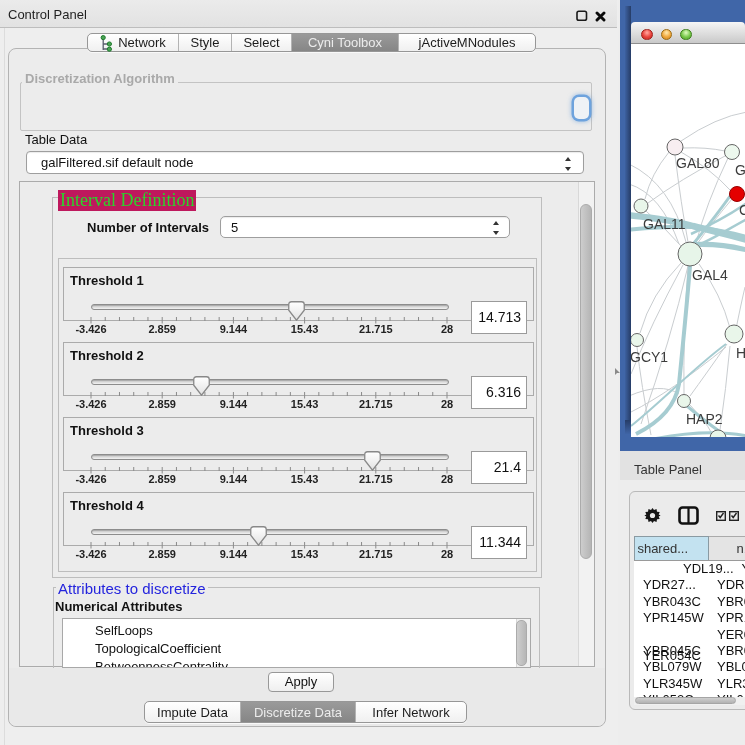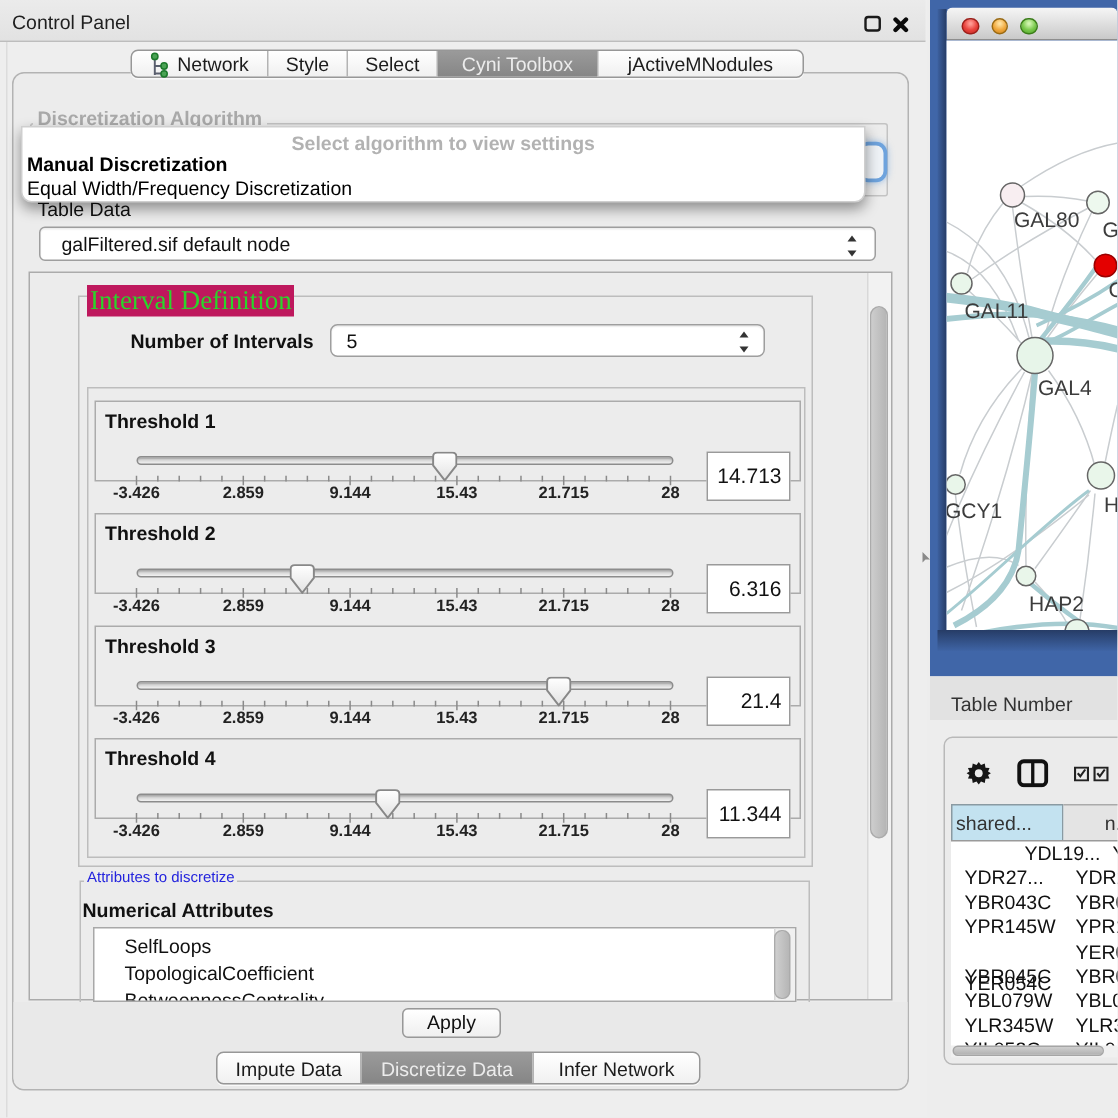--- a/index.html
+++ b/index.html
@@ -271,24 +271,24 @@
             <stop offset="0" stop-color="#ffffff"></stop>
             <stop offset="1" stop-color="#e2e2e2"></stop>
           </linearGradient>
         </defs>
         <path d="M3.5 0.75 H13.5 Q16.25 0.75 16.25 3.5 V9.2 L8.5 19.2 L0.75 9.2 V3.5 Q0.75 0.75 3.5 0.75 Z" fill="url(#tg3)" stroke="#888" stroke-width="1.3"></path>
       </svg>
       <div class="vbox">11.344</div>
     </div>
 
   <div class="abs" style="left:53px;top:587px;width:487px;height:99px;border:1px solid #bdbdbd;"></div>
-  <div class="abs" style="left:56px;top:580px;font-size:10px;color:#2424dd;background:#ececec;padding:0 2px;">Attributes to discretize</div>
+  <div class="abs" style="left:56px;top:580px;font-size:15px;color:#2424dd;background:#ececec;padding:0 2px;">Attributes to discretize</div>
   <div class="abs" style="left:55px;top:599px;font-size:13px;font-weight:bold;color:#111;">Numerical Attributes</div>
   <div class="abs" style="left:62px;top:618px;width:469px;height:50px;background:#fff;border:1px solid #a8a8a8;overflow:hidden;">
-    <div style="font-size:13px;color:#111;padding:3px 0 0 20px;line-height:18px;">SelfLoops<br>TopologicalCoefficient<br>BetweennessCentrality</div>
+    <div style="font-size:13px;color:#111;padding:3px 0 0 32px;line-height:18px;">SelfLoops<br>TopologicalCoefficient<br>BetweennessCentrality</div>
     <div class="abs" style="right:0;top:0;width:14px;height:100%;background:#f0f0f0;border-left:1px solid #d8d8d8;"></div>
     <div class="abs" style="right:3px;top:1px;width:11px;height:46px;border-radius:5px;background:linear-gradient(90deg,#cfcfcf,#b6b6b6);border:1px solid #ababab;"></div>
   </div>
 
   <div class="abs" style="left:9px;top:668px;width:596px;height:58px;background:#e9e9e9;border-radius:0 0 8px 8px;"></div>
   <div class="abs" style="left:268px;top:672px;width:66px;height:20px;background:linear-gradient(#ffffff,#efefef);border:1px solid #989898;border-radius:4px;font-size:13px;color:#111;text-align:center;line-height:18px;">Apply</div>
 
   <div class="seg" style="left:144px;top:701px;height:22px;">
     <div style="width:96px;">Impute Data</div>
     <div class="sel" style="width:115px;">Discretize Data</div>
@@ -301,37 +301,32 @@
           <circle cx="3.2" cy="3.6" r="2.1" fill="#4aa354" stroke="#1d7a2c" stroke-width="1"></circle>
           <circle cx="9.4" cy="10" r="2.1" fill="#4aa354" stroke="#1d7a2c" stroke-width="1"></circle>
           <circle cx="9.4" cy="15.2" r="2.1" fill="#4aa354" stroke="#1d7a2c" stroke-width="1"></circle>
         </svg>Network</div>
     <div style="width:53px;">Style</div>
     <div style="width:60px;">Select</div>
     <div class="sel" style="width:107px;">Cyni Toolbox</div>
     <div style="width:136px;">jActiveMNodules</div>
   </div>
 
-  <div class="abs" style="left:14px;top:84px;width:563px;height:51px;background:#ffffff;border:1px solid #cfcfcf;border-radius:0 0 7px 7px;box-shadow:0 4px 9px rgba(0,0,0,.4);z-index:5;">
-    <div class="abs" style="left:0;top:3px;width:100%;text-align:center;font-size:13px;font-weight:bold;color:#b2b2b2;">Select algorithm to view settings</div>
-    <div class="abs" style="left:3px;top:17px;font-size:13px;font-weight:bold;color:#000;">Manual Discretization</div>
-    <div class="abs" style="left:3px;top:33px;font-size:13px;color:#000;">Equal Width/Frequency Discretization</div>
-  </div>
 </div>
 
 <svg class="abs" style="left:613px;top:367px;" width="8" height="9" viewBox="0 0 8 9">
     <path d="M2,8 L2,1 L7,6 L4,6 Z" fill="#8a8a8a"></path>
   </svg>
 
 <div class="abs" style="left:620px;top:0;width:125px;height:451px;background:#4066a8;"></div>
 
 <div class="abs" style="left:625px;top:6px;width:6px;height:414px;background:linear-gradient(90deg,rgba(12,18,36,.06),rgba(12,18,36,.5));"></div>
 <div class="abs" style="left:625px;top:420px;width:120px;height:14px;background:linear-gradient(rgba(12,18,36,.5),rgba(12,18,36,.02));"></div>
 
-<div class="abs" style="left:631px;top:5px;width:114px;height:415px;">
+<div class="abs" style="left:631px;top:22px;width:114px;height:415px;">
 
   <div class="abs" style="left:0;top:0;width:114px;height:22px;background:linear-gradient(#f6f6f6,#c9c9c9);border-bottom:1px solid #8e8e8e;border-radius:4px 4px 0 0;">
     <div class="abs" style="left:10px;top:6.5px;width:11.5px;height:11.5px;border-radius:50%;background:radial-gradient(circle at 50% 30%, #ff9a93 8%, #e8423c 55%, #c02a24);border:0.5px solid #9d1f1a;"></div>
     <div class="abs" style="left:29.5px;top:6.5px;width:11.5px;height:11.5px;border-radius:50%;background:radial-gradient(circle at 50% 30%, #ffe2a0 8%, #f0a83c 55%, #cc8420);border:0.5px solid #9a6a12;"></div>
     <div class="abs" style="left:49px;top:6.5px;width:11.5px;height:11.5px;border-radius:50%;background:radial-gradient(circle at 50% 30%, #d2f5b0 8%, #78c84a 55%, #4f9f28);border:0.5px solid #3a7d18;"></div>
   </div>
 
   <div class="abs" style="left:0;top:22px;width:114px;height:393px;background:#ffffff;overflow:hidden;">
     <svg width="114" height="393" viewBox="0 0 114 393">
       <g fill="none" stroke="#c9cdd0" stroke-width="1">
@@ -391,21 +386,21 @@
         <text x="-1" y="318">GCY1</text>
         <text x="105" y="314">H</text>
         <text x="55" y="380">HAP2</text>
       </g>
     </svg>
   </div>
 </div>
 
 <div class="abs" style="left:620px;top:451px;width:125px;height:294px;background:#ededed;"></div>
 <div class="abs" style="left:620px;top:451px;width:125px;height:29px;background:#e2e2e2;">
-  <div class="abs" style="left:14px;top:11px;font-size:13px;color:#333;">Table Number</div>
+  <div class="abs" style="left:14px;top:11px;font-size:13px;color:#333;">Table Panel</div>
 </div>
 <div class="abs" style="left:629px;top:491px;width:130px;height:219px;background:#ebebeb;border:1px solid #b9b9b9;border-radius:6px;overflow:hidden;">
 
   <svg class="abs" style="left:14px;top:15px;" width="17" height="17" viewBox="0 0 17 17">
     <path d="M8.5 1 L10 3 L12.5 2 L13 4.8 L15.7 5 L14.7 7.4 L16.6 8.5 L14.7 9.6 L15.7 12 L13 12.2 L12.5 15 L10 14 L8.5 16 L7 14 L4.5 15 L4 12.2 L1.3 12 L2.3 9.6 L0.4 8.5 L2.3 7.4 L1.3 5 L4 4.8 L4.5 2 L7 3 Z" fill="#161616"></path>
     <circle cx="8.5" cy="8.5" r="2.6" fill="#ebebeb"></circle>
   </svg>
   <svg class="abs" style="left:48px;top:14px;" width="21" height="19" viewBox="0 0 21 19">
     <rect x="1.5" y="1.5" width="18" height="16" rx="3" fill="none" stroke="#111" stroke-width="2.6"></rect>
     <path d="M10.5 2 V17" stroke="#111" stroke-width="2.2"></path>

